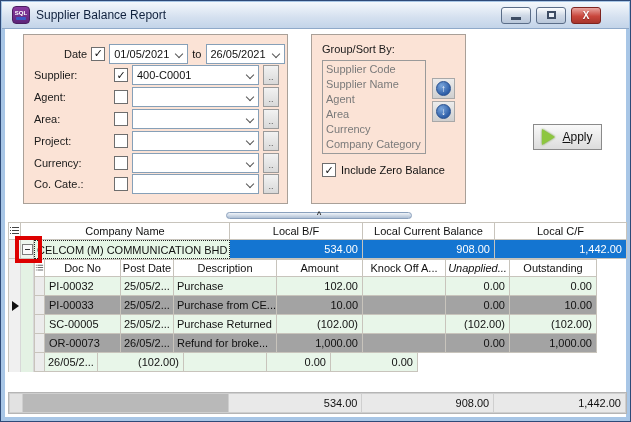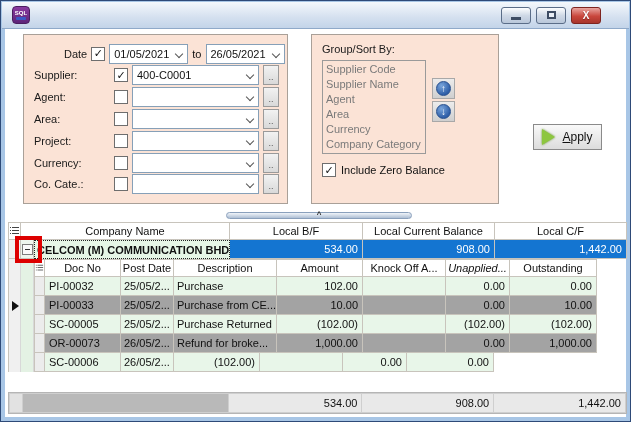--- a/index.html
+++ b/index.html
@@ -45,21 +45,21 @@
   .combo { position:relative; height:20px; background:#ffffff; border:1px solid #86a0b8;
            display:flex; align-items:center; padding:0 18px 0 4px; }
   .combo.grow { flex:1; }
   .combo.datebox { width:82px; }
   .chev { position:absolute; right:5px; top:6px; width:6px; height:6px;
           border-right:1px solid #555; border-bottom:1px solid #555; transform:rotate(45deg); }
   .browse-btn { width:16px; height:20px; background:linear-gradient(#f2f2f2,#d9d9d9);
                 border:1px solid #9a9a9a; color:#555; font-size:9px; line-height:8px;
                 display:flex; align-items:flex-end; justify-content:center; padding-bottom:3px; }
 
-  .box2 { left:305px; top:5px; width:188px; height:170px; padding:8px 6px 8px 10px; }
+  .box2 { left:305px; top:5px; width:155px; height:170px; padding:8px 6px 8px 10px; }
   .gs-label { margin-bottom:5px; color:#1a1a1a; }
   .gs-wrap { display:flex; gap:6px; }
   .gs-list { width:104px; height:94px; background:#fbe3d6; border:1px solid #9a9a9a; padding:1px 3px; overflow:hidden; }
   .gs-item { color:#7a7a7a; line-height:15px; white-space:nowrap; }
   .gs-arrows { display:flex; flex-direction:column; gap:2px; margin-top:18px; }
   .arrow-btn { width:23px; height:21px; background:linear-gradient(#ececec,#cfcfcf);
                border:1px solid #a8a8a8; display:flex; align-items:center; justify-content:center; }
   .arrow-circle { width:15px; height:15px; border-radius:50%;
                   background:radial-gradient(circle at 35% 30%, #7aa6dc, #2f5fa8 70%);
                   border:1px solid #274f8e; color:#fff; font-size:10px; line-height:13px;
@@ -94,21 +94,21 @@
   .menu-icon b { position:absolute; left:0; width:1px; height:1px; background:#444; }
   .menu-icon b:nth-child(4){top:0;} .menu-icon b:nth-child(5){top:3px;} .menu-icon b:nth-child(6){top:6px;}
 
   .m-header .c0{width:13px;} .m-header .c1{width:209px;} .m-header .c2{width:133px;}
   .m-header .c3{width:132px;} .m-header .c4{width:132px;}
 
   .m-data { height:19px; }
   .m-data .cell { height:19px; display:flex; align-items:center; border-right:1px solid #c8c4bc; border-bottom:1px solid #c8c4bc; overflow:hidden; white-space:nowrap; }
   .m-data .i0 { width:13px; background:#f0f0f0; border-left:1px solid #c8c4bc; }
   .m-data .i1 { width:13px; background:#eef6ee; justify-content:center; }
-  .m-data .company { width:196px; background:#e6f6e6; border:1px dotted #222; padding-left:2px;font-weight:bold; }
+  .m-data .company { width:196px; background:#e6f6e6; border:1px dotted #222; padding-left:2px; }
   .m-data .sel { background:#1475d1; color:#fff; }
   .m-data .s2{width:133px;} .m-data .s3{width:132px;} .m-data .s4{width:132px;}
 
   .expand-btn { width:11px; height:11px; background:#fafafa; border:1px solid #7d7d7d;
                 display:flex; align-items:center; justify-content:center; }
   .expand-btn i { width:5px; height:1px; background:#333; }
 
   
   .detail { display:flex; }
   .rail-ind { width:13px; background:#f0f0f0; border-left:1px solid #c8c4bc; border-right:1px solid #d8d8d8; position:relative; }
@@ -144,20 +144,21 @@
 </head>
 <body>
 
 <div class="window">
 
   <div class="titlebar">
     <div class="app-logo">
       <span>SQL</span>
       <span class="band"></span>
     </div>
+    <div class="title-text">Supplier Balance Report</div>
     <div class="win-btns">
       <div class="win-btn">
           <span class="minbar"></span>
         </div>
       <div class="win-btn">
           <span class="restbox"></span>
         </div>
       <div class="win-btn close">
           <span>X</span>
         </div>
@@ -378,21 +379,20 @@
             <div class="dcell k2">26/05/2...</div>
             <div class="dcell k3">Refund for broke...</div>
             <div class="dcell k4 num">1,000.00</div>
             <div class="dcell k5 num"></div>
             <div class="dcell k6 num">0.00</div>
             <div class="dcell k7 num">1,000.00</div>
           </div>
 
           <div class="mrow d-row alt-a">
             <div class="dcell k0"></div>
-            <div class="dcell k1">SC-00006</div>
             <div class="dcell k2">26/05/2...</div>
             <div class="dcell k4 num">(102.00)</div>
             <div class="dcell k5 num"></div>
             <div class="dcell k6 num">0.00</div>
             <div class="dcell k7 num">0.00</div>
           </div>
         </div>
       </div>
     </div>
 

